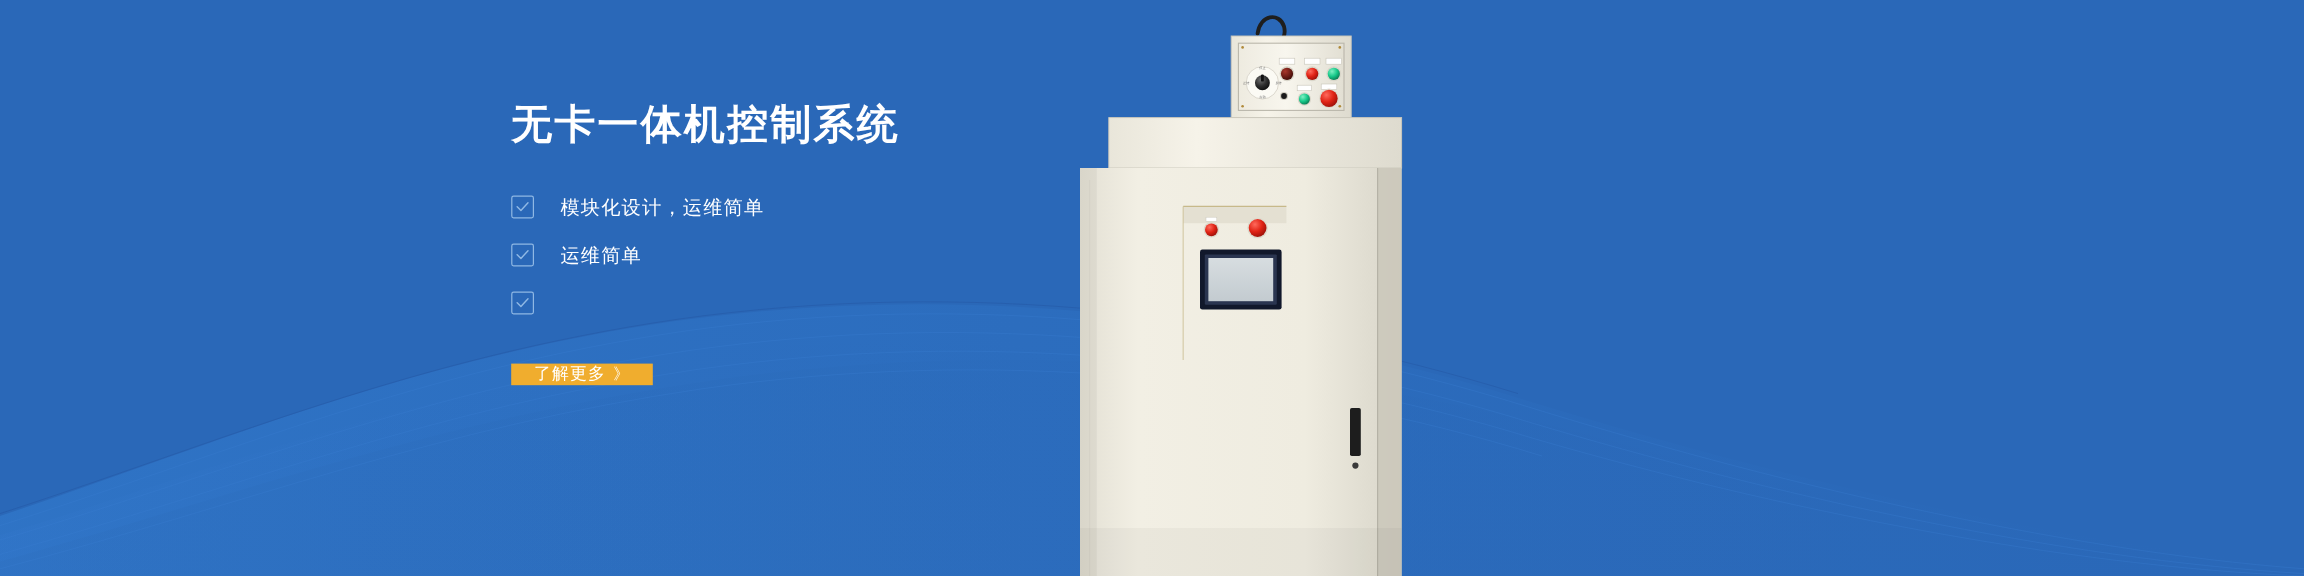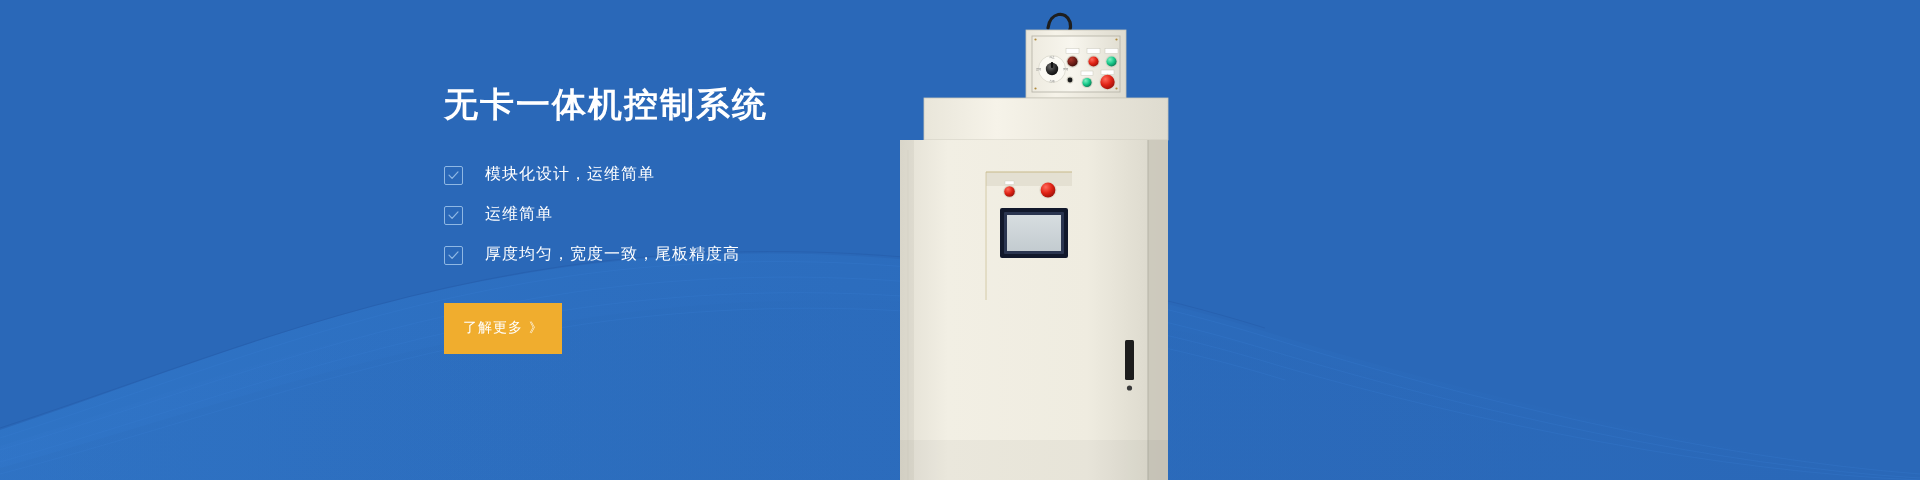--- a/index.html
+++ b/index.html
@@ -11,45 +11,45 @@
   .banner{
     position:relative;width:1920px;height:480px;overflow:hidden;
     background:#2a68b8;
   }
   
   .waves{position:absolute;left:0;top:0;width:1920px;height:480px;}
   .waves svg{display:block;width:1920px;height:480px;}
 
   
   .copy{
-    position:absolute;left:444px;top:84px;width:640px;
+    position:absolute;left:426px;top:84px;width:640px;
   }
   .headline{
     font-size:34px;font-weight:bold;color:#ffffff;
     letter-spacing:2px;line-height:1.2;margin:0 0 38px 0;
     white-space:nowrap;
   }
   .feature-list{list-style:none;margin:0;padding:0;}
   .feature-item{
-    display:flex;align-items:flex-end;margin-bottom:18px;height:22px;
+    display:flex;align-items:flex-start;margin-bottom:18px;height:22px;
   }
   .check-box{
     width:17px;height:17px;flex:0 0 17px;
     border:1px solid #8fb8e4;border-radius:2px;
     display:flex;align-items:center;justify-content:center;
     margin-right:22px;
   }
   .check-box svg{display:block;}
   .feature-text{
     font-size:16px;color:#ffffff;letter-spacing:1px;white-space:nowrap;
   }
   .cta{
     display:inline-flex;align-items:center;justify-content:center;
     margin-top:20px;
-    width:118px;height:51px;
+    width:118px;height:18px;
     background:#f0ad2e;color:#ffffff;
     font-size:14px;letter-spacing:1px;
     border:none;cursor:pointer;
     text-decoration:none;
   }
   .cta .chev{margin-left:6px;font-size:13px;opacity:.95;}
 
   
   .machine{
     position:absolute;left:900px;top:0;width:320px;height:480px;
@@ -118,21 +118,20 @@
         </span>
         <span class="feature-text">运维简单</span>
       </li>
 
       <li class="feature-item">
         <span class="check-box">
           <svg width="11" height="9" viewBox="0 0 11 9" xmlns="http://www.w3.org/2000/svg">
             <path d="M1,4.2 L4.1,7.4 L10,0.9" stroke="#8fb8e4" stroke-width="1.2" fill="none" stroke-linecap="round" stroke-linejoin="round"></path>
           </svg>
         </span>
-        <span class="feature-text">厚度均匀，宽度一致，尾板精度高</span>
       </li>
 
     </ul>
 
     <a class="cta" href="#">
       <span>了解更多</span>
       <span class="chev">》</span>
     </a>
 
   </div>

